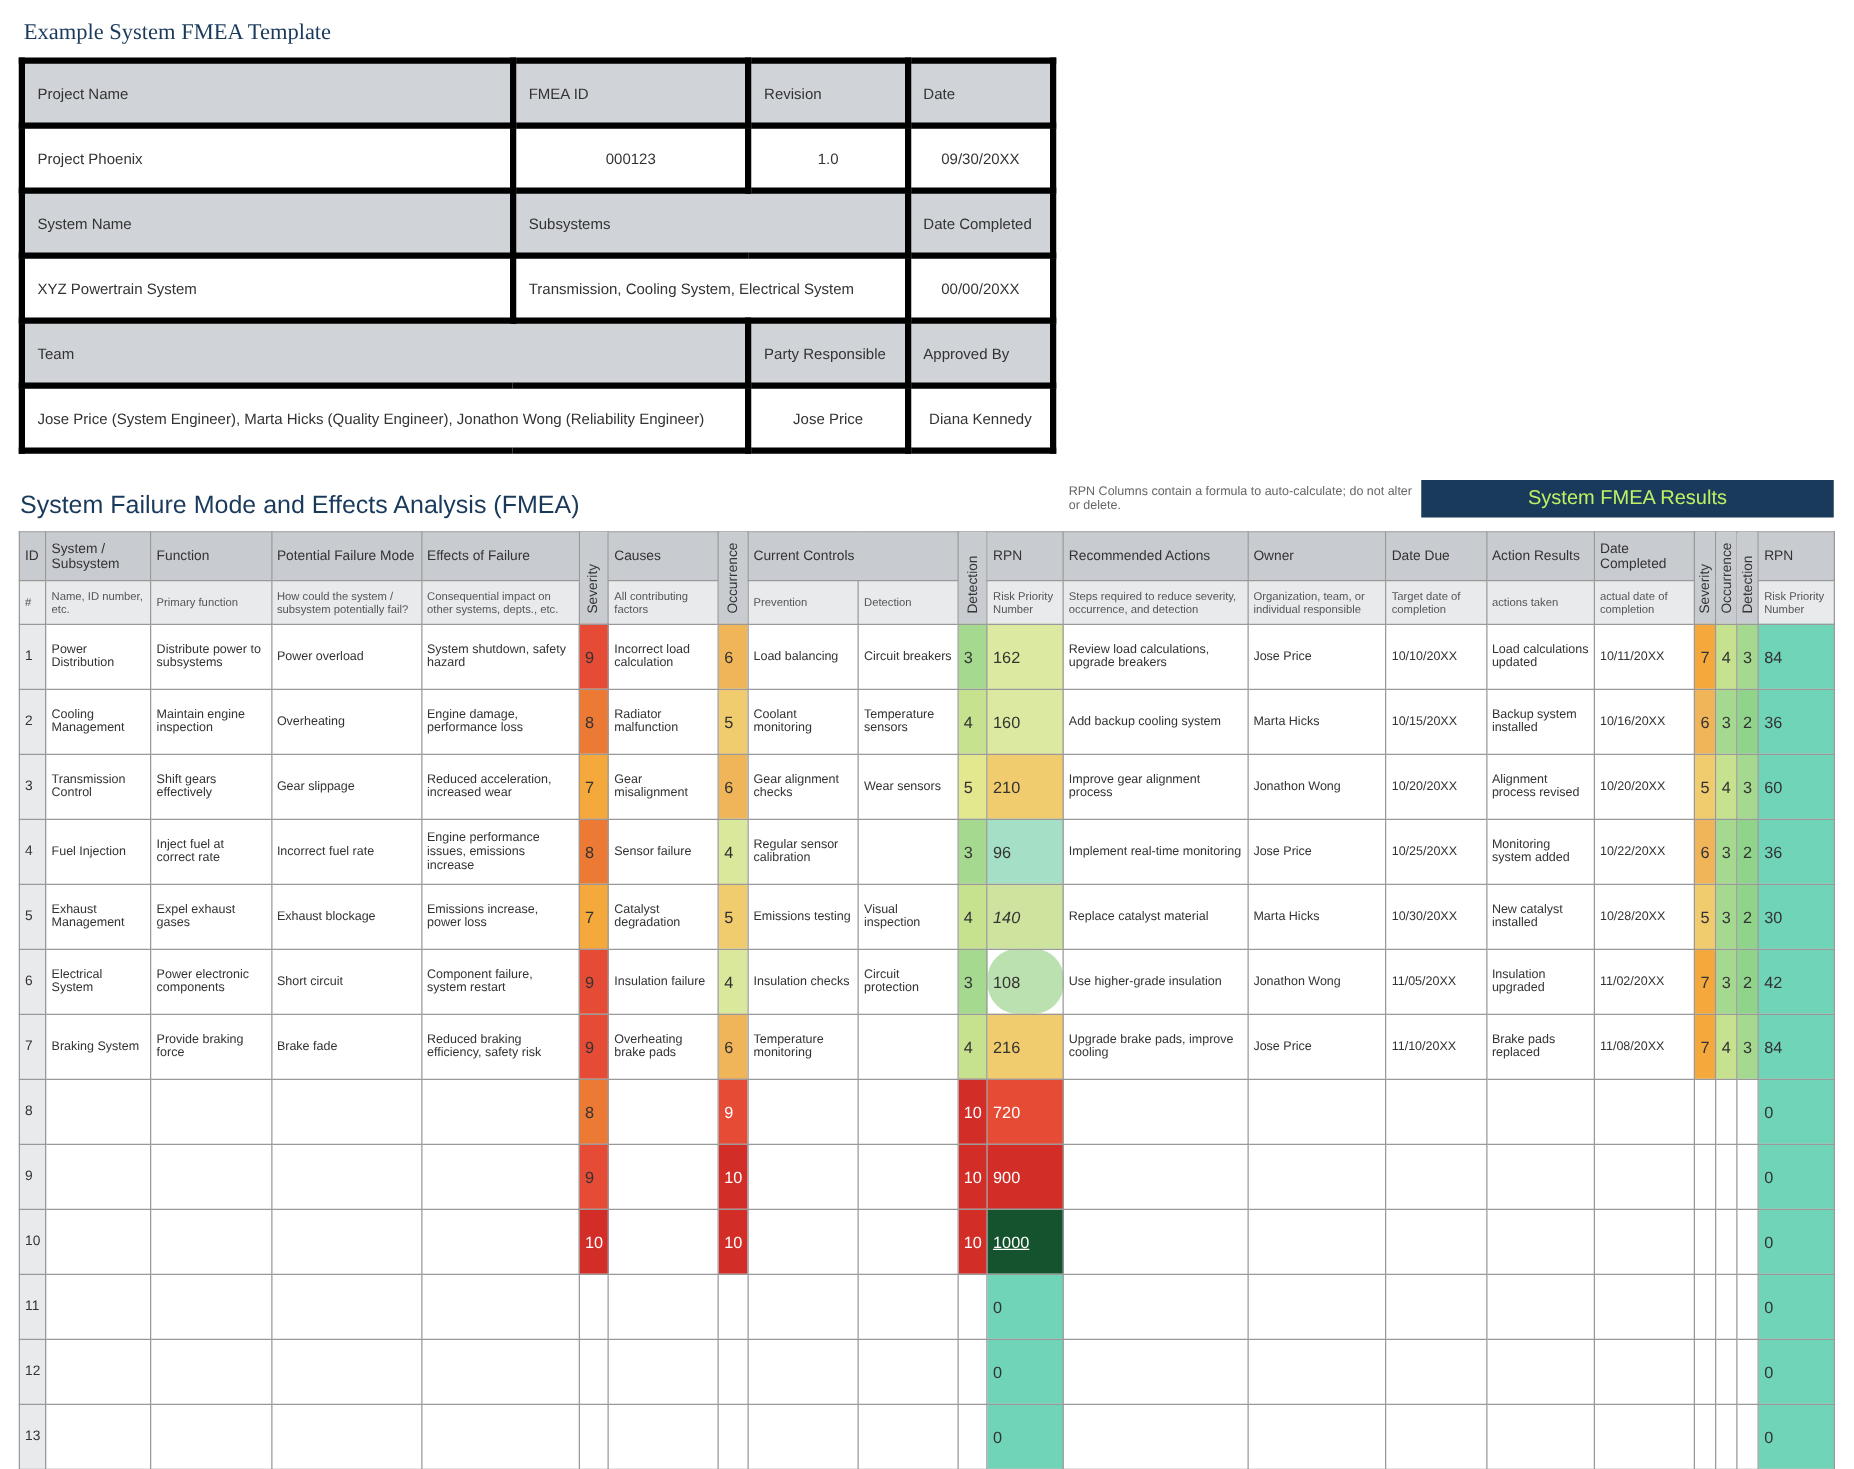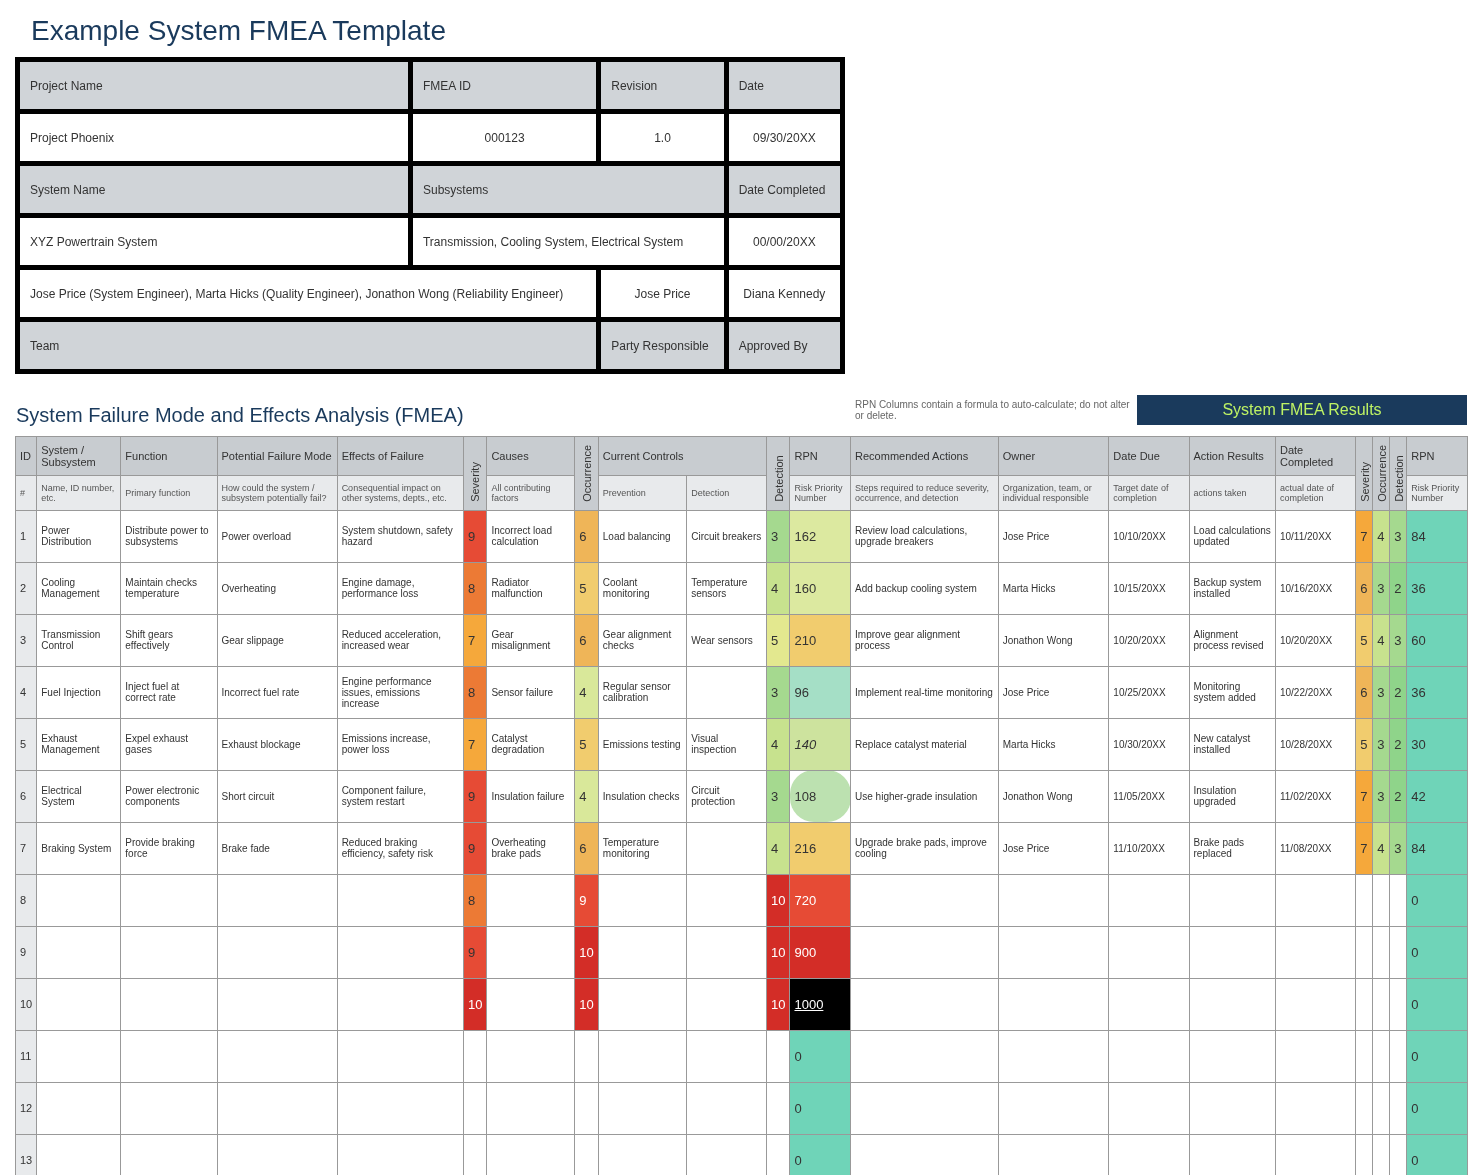--- a/index.html
+++ b/index.html
@@ -1,16 +1,16 @@
 <!DOCTYPE html>
 <html><head>
 <meta charset="utf-8">
 <style>
 body { font-family: Arial, sans-serif; font-size: 11px; margin: 0; padding: 15px; color: #333; }
-h1 { font-family: Liberation Sans, sans-serif; font-weight: 400; font-size: 28px; color: #1a3a5c; margin: 0 0 10px 16px; }
+h1 { font-family: Liberation Serif, serif; font-weight: 400; font-size: 18px; color: #1a3a5c; margin: 0 0 10px 4px; }
 h2 { font-family: Arial; font-weight: 400; font-size: 20px; color: #1a3a5c; margin: 15px 0 5px 0; display: inline-block; }
 table { border-collapse: collapse; }
 .project-table { width: 830px; margin-bottom: 10px; }
 .project-table td { border: 5px solid #000000; padding: 6px 10px; font-size: 12px; }
 .pt-header { background: #d0d4d8; font-weight: normal; }
 .pt-data { background: #fff; }
 .rpn-note { font-size: 10px; color: #666; }
 .results-header { background: #1a3a5c; color: #bef264; text-align: center; font-size: 16px; padding: 6px 30px; }
 
 .fmea-table { width: 100%; }
@@ -18,21 +18,21 @@
 .fmea-table th { font-weight: normal; }
 .hdr-top { background: #c8ccd0; font-size: 11px; }
 .hdr-sub { background: #e8eaec; font-size: 9px; color: #555; }
 .vert { writing-mode: vertical-rl; transform: rotate(180deg); text-align: center; padding: 8px 2px !important; }
 .row-id { background: #e8eaec; text-align: center; }
 .data-cell { font-size: 10px; }
 .num { text-align: center; font-size: 13px; }
 .sev-7 { background: #f5a83b; } .sev-8 { background: #ec7a35; } .sev-9 { background: #e64b35; } .sev-10 { background: #d32d27; color:#fff; }
 .occ-4 { background: #d9e89a; } .occ-5 { background: #f1cc6e; } .occ-6 { background: #efb558; } .occ-9 { background: #e64b35; color:#fff;} .occ-10 { background: #d32d27; color:#fff;}
 .det-3 { background: #a5d98f; } .det-4 { background: #c7e28e; } .det-5 { background: #e3e88f; } .det-10 { background: #d32d27; color:#fff;}
-.rpn-0 { background: #6fd4b8; } .rpn-162 { background:#dce9a0;} .rpn-160 {background:#dce9a0;} .rpn-210{background:#f1cc6e;} .rpn-96{background:#a5dfc6;} .rpn-140{background:#cde39e;font-style:italic;} .rpn-108{background:#bce1b0;border-radius:24px;} .rpn-216{background:#f1cc6e;} .rpn-720{background:#e64b35;color:#fff;} .rpn-900{background:#d32d27;color:#fff;margin-left:24px;} .rpn-1000{background:#000000;color:#fff;text-decoration:underline;}
+.rpn-0 { background: #6fd4b8; } .rpn-162 { background:#dce9a0;} .rpn-160 {background:#dce9a0;} .rpn-210{background:#f1cc6e;} .rpn-96{background:#a5dfc6;} .rpn-140{background:#cde39e;font-style:italic;} .rpn-108{background:#bce1b0;border-radius:24px;} .rpn-216{background:#f1cc6e;} .rpn-720{background:#e64b35;color:#fff;} .rpn-900{background:#d32d27;color:#fff;margin-left:24px;} .rpn-1000{background:#14532d;color:#fff;text-decoration:underline;}
 .res-sev-5{background:#f1cc6e;} .res-sev-6{background:#efb558;} .res-sev-7{background:#f5a83b;}
 .res-occ-3{background:#a5d98f;} .res-occ-4{background:#c7e28e;}
 .res-det-2{background:#8fd48a;} .res-det-3{background:#a5d98f;}
 .res-rpn{background:#6fd4b8;}
 tbody tr { height: 52px; }
 </style>
 </head>
 <body>
 
 <h1>Example System FMEA Template</h1>
@@ -55,28 +55,28 @@
   <td class="pt-header">System Name</td>
   <td class="pt-header" colspan="3">Subsystems</td>
   <td class="pt-header">Date Completed</td>
 </tr>
 <tr>
   <td class="pt-data">XYZ Powertrain System</td>
   <td class="pt-data" colspan="3">Transmission, Cooling System, Electrical System</td>
   <td class="pt-data" style="text-align:center">00/00/20XX</td>
 </tr>
 <tr>
+  <td class="pt-header" colspan="3">Team</td>
+  <td class="pt-header">Party Responsible</td>
+  <td class="pt-header">Approved By</td>
+</tr>
+<tr>
   <td class="pt-data" colspan="3">Jose Price (System Engineer), Marta Hicks (Quality Engineer), Jonathon Wong (Reliability Engineer)</td>
   <td class="pt-data" style="text-align:center">Jose Price</td>
   <td class="pt-data" style="text-align:center">Diana Kennedy</td>
-</tr>
-<tr>
-  <td class="pt-header" colspan="3">Team</td>
-  <td class="pt-header">Party Responsible</td>
-  <td class="pt-header">Approved By</td>
 </tr>
 </tbody>
   </table>
 
 <table style="width:100%">
     <tbody>
       <tr>
 <td><h2>System Failure Mode and Effects Analysis (FMEA)</h2></td>
 <td style="width:280px">
           <div class="rpn-note">RPN Columns contain a formula to auto-calculate; do not alter or delete.</div>
@@ -150,21 +150,21 @@
         <td class="data-cell">Load calculations updated</td>
         <td class="data-cell">10/11/20XX</td>
         <td class="num res-sev-7">7</td>
         <td class="num res-occ-4">4</td>
         <td class="num res-det-3">3</td>
         <td class="num res-rpn">84</td>
       </tr>
       <tr>
         <td class="row-id">2</td>
         <td class="data-cell">Cooling Management</td>
-        <td class="data-cell">Maintain checks temperature</td>
+        <td class="data-cell">Maintain engine inspection</td>
         <td class="data-cell">Overheating</td>
         <td class="data-cell">Engine damage, performance loss</td>
         <td class="num sev-8">8</td>
         <td class="data-cell">Radiator malfunction</td>
         <td class="num occ-5">5</td>
         <td class="data-cell">Coolant monitoring</td>
         <td class="data-cell">Temperature sensors</td>
         <td class="num det-4">4</td>
         <td class="num rpn-160">160</td>
         <td class="data-cell">Add backup cooling system</td>

